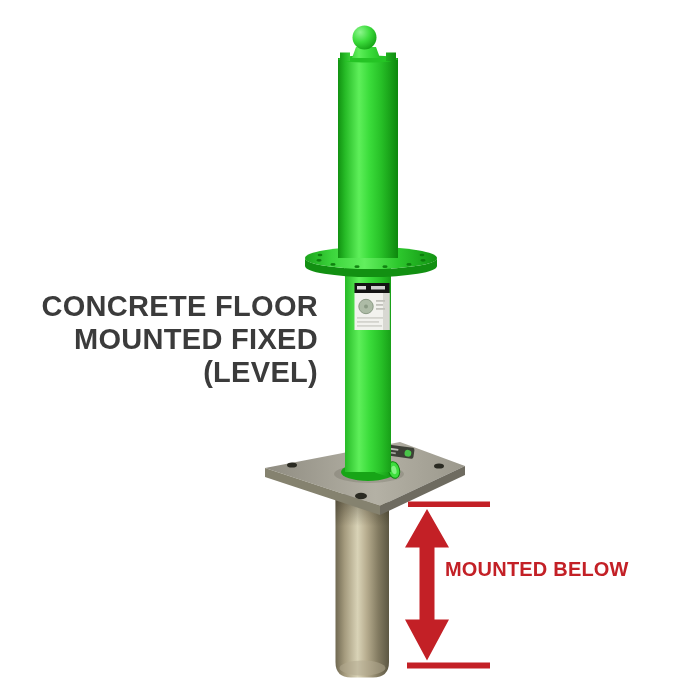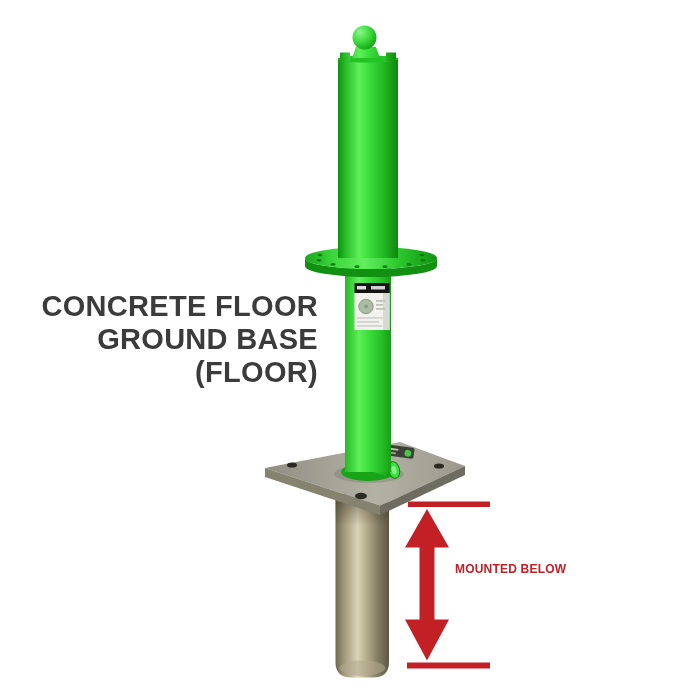--- a/index.html
+++ b/index.html
@@ -15,22 +15,22 @@
   }
   .canvas svg{position:absolute;left:0;top:0;}
   .title{
     position:absolute;left:18px;top:290px;width:300px;
     text-align:right;font-weight:700;font-size:29px;line-height:33px;
     letter-spacing:.3px;color:var(--title-text,#3b3b3b);
   }
   .title span{display:block;}
   .annotation{
     position:absolute;left:445px;top:558px;
-    font-weight:700;font-size:12px;line-height:23.5px;
-    letter-spacing:.2px;color:var(--accent-red,#c4202a);white-space:nowrap;margin-left:10px;
+    font-weight:700;font-size:20px;line-height:23.5px;
+    letter-spacing:.2px;color:var(--accent-red,#c4202a);white-space:nowrap;
   }
   .annotation span{display:block;}
 </style>
 </head>
 <body>
 
 <div class="canvas">
 
   <svg width="700" height="700" viewBox="0 0 700 700">
     <defs>
@@ -157,21 +157,21 @@
 
     <g>
       <rect x="408" y="501.5" width="82" height="5.5" fill="#c32026"></rect>
       <polygon points="427,509 449,547.5 434.5,547.5 434.5,619.5 449,619.5 427,660.5 405,619.5 419.5,619.5 419.5,547.5 405,547.5" fill="#c32026"></polygon>
       <rect x="407" y="662.5" width="83" height="6" fill="#c32026"></rect>
     </g>
   </svg>
 
   <div class="title">
     <span>CONCRETE FLOOR</span>
-    <span>GROUND BASE</span>
-    <span>(FLOOR)</span>
+    <span>MOUNTED FIXED</span>
+    <span>(LEVEL)</span>
   </div>
 
   <div class="annotation">
     <span>MOUNTED BELOW</span>
   </div>
 
 </div>
 
 </body></html>

